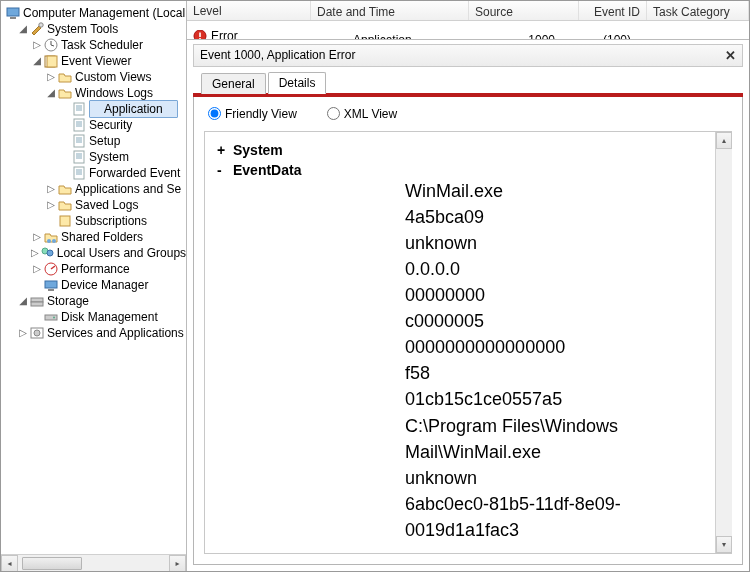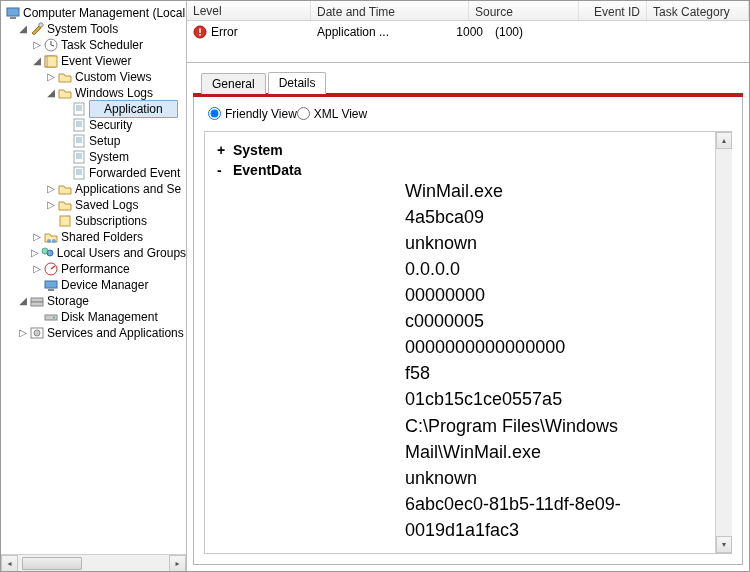--- a/index.html
+++ b/index.html
@@ -107,21 +107,22 @@
 .event-list-header .col {
   border-right: 1px solid #e0e0e0;
   padding: 0 6px;
   color: #333;
   font-weight: normal;
 }
 .event-list-row {
   display: flex;
   height: 20px;
   line-height: 20px;
-  padding-top:1px;
+  padding-top:9px;
+  gap:36px;
 }
 .event-list-row .col {
   padding: 0 6px;
   overflow: hidden;
   text-overflow: ellipsis;
   white-space: nowrap;
 }
 .col-level { width: 124px; display:flex; align-items:center; gap:4px;}
 .col-dt { width: 158px; }
 .col-source { width: 110px; }
@@ -175,20 +176,21 @@
   border: 1px solid #b5b5b5;
   border-top: none;
   flex: 1;
   padding: 10px 10px;
   overflow:hidden;
   display:flex;
   flex-direction:column;
 }
 .view-radios {
   display: flex;
+  gap: 30px;
   margin-bottom: 10px;
   padding-left: 4px;
 }
 .view-radios label {
   display: flex;
   align-items: center;
   gap: 4px;
 }
 .data-box {
   flex:1;
@@ -468,20 +470,24 @@
             </span>
           <span>Error</span>
         </div>
         <div class="col col-source">Application ...</div>
         <div class="col col-eid">1000</div>
         <div class="col col-tc">(100)</div>
       </div>
     </div>
 
     <div class="detail-pane">
+      <div class="detail-title">
+        <span>Event 1000, Application Error</span>
+        <span class="close">✕</span>
+      </div>
 
       <div class="tab-strip">
         <div class="tab">General</div>
         <div class="tab active">Details</div>
       </div>
 
       <div class="tab-body">
         <div class="view-radios">
           <label>
             <input type="radio" checked="" style="">

